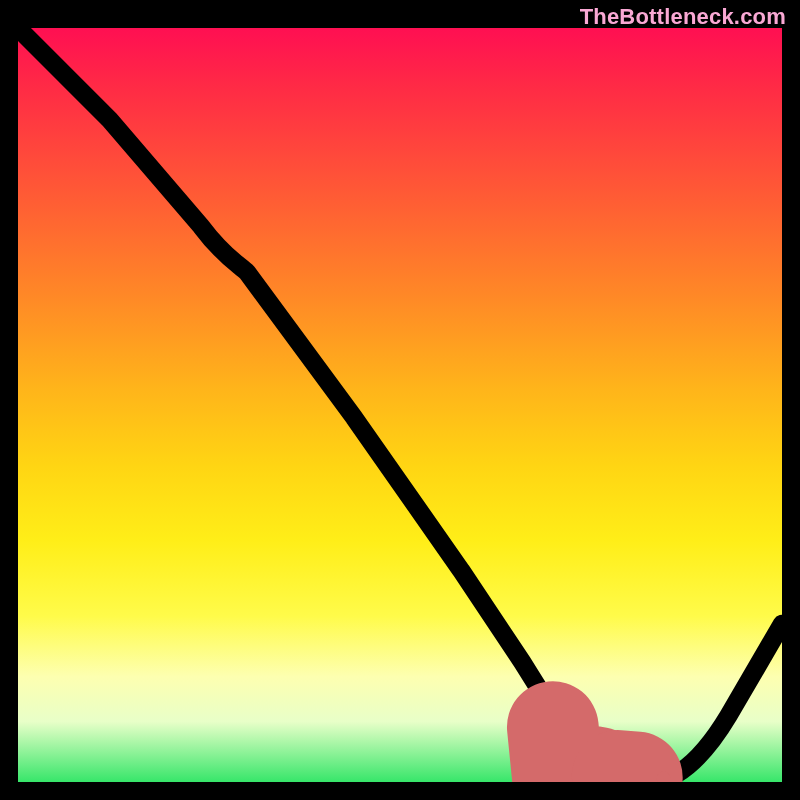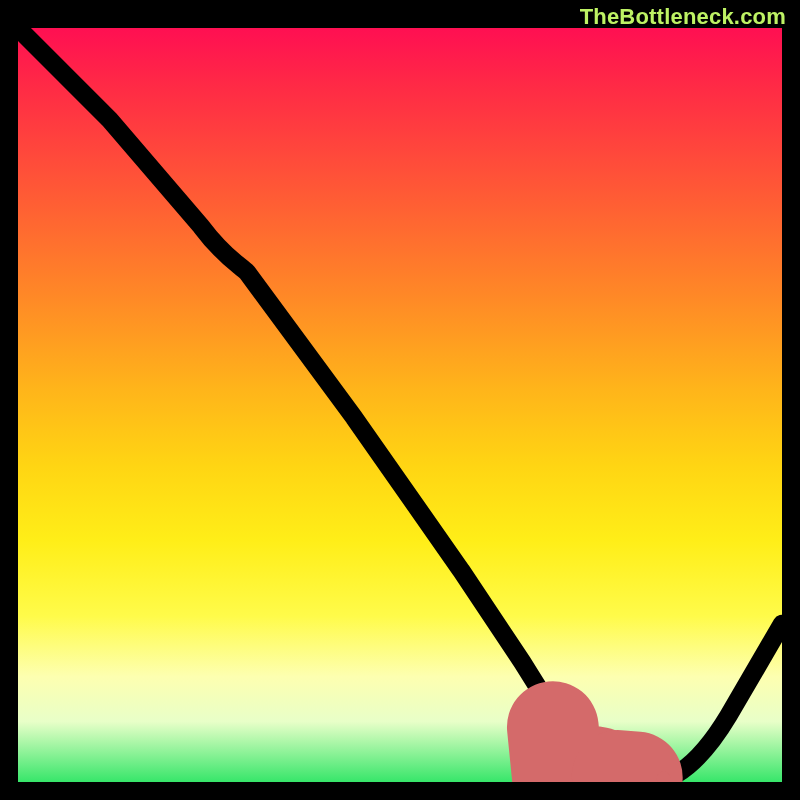--- a/index.html
+++ b/index.html
@@ -8,21 +8,21 @@
     height: 800px;
     background: #000;
     position: relative;
     font-family: Arial, Helvetica, sans-serif;
     overflow: hidden;
   }
   .watermark {
     position: absolute;
     top: 4px;
     right: 14px;
-    color: #bef264;
+    color: #f9a8d4;
     font-size: 22px;
     font-weight: 600;
     letter-spacing: 0.2px;
     z-index: 20;
   }
   .plot-area {
     position: absolute;
     
     left: 18px;
     top: 28px;

